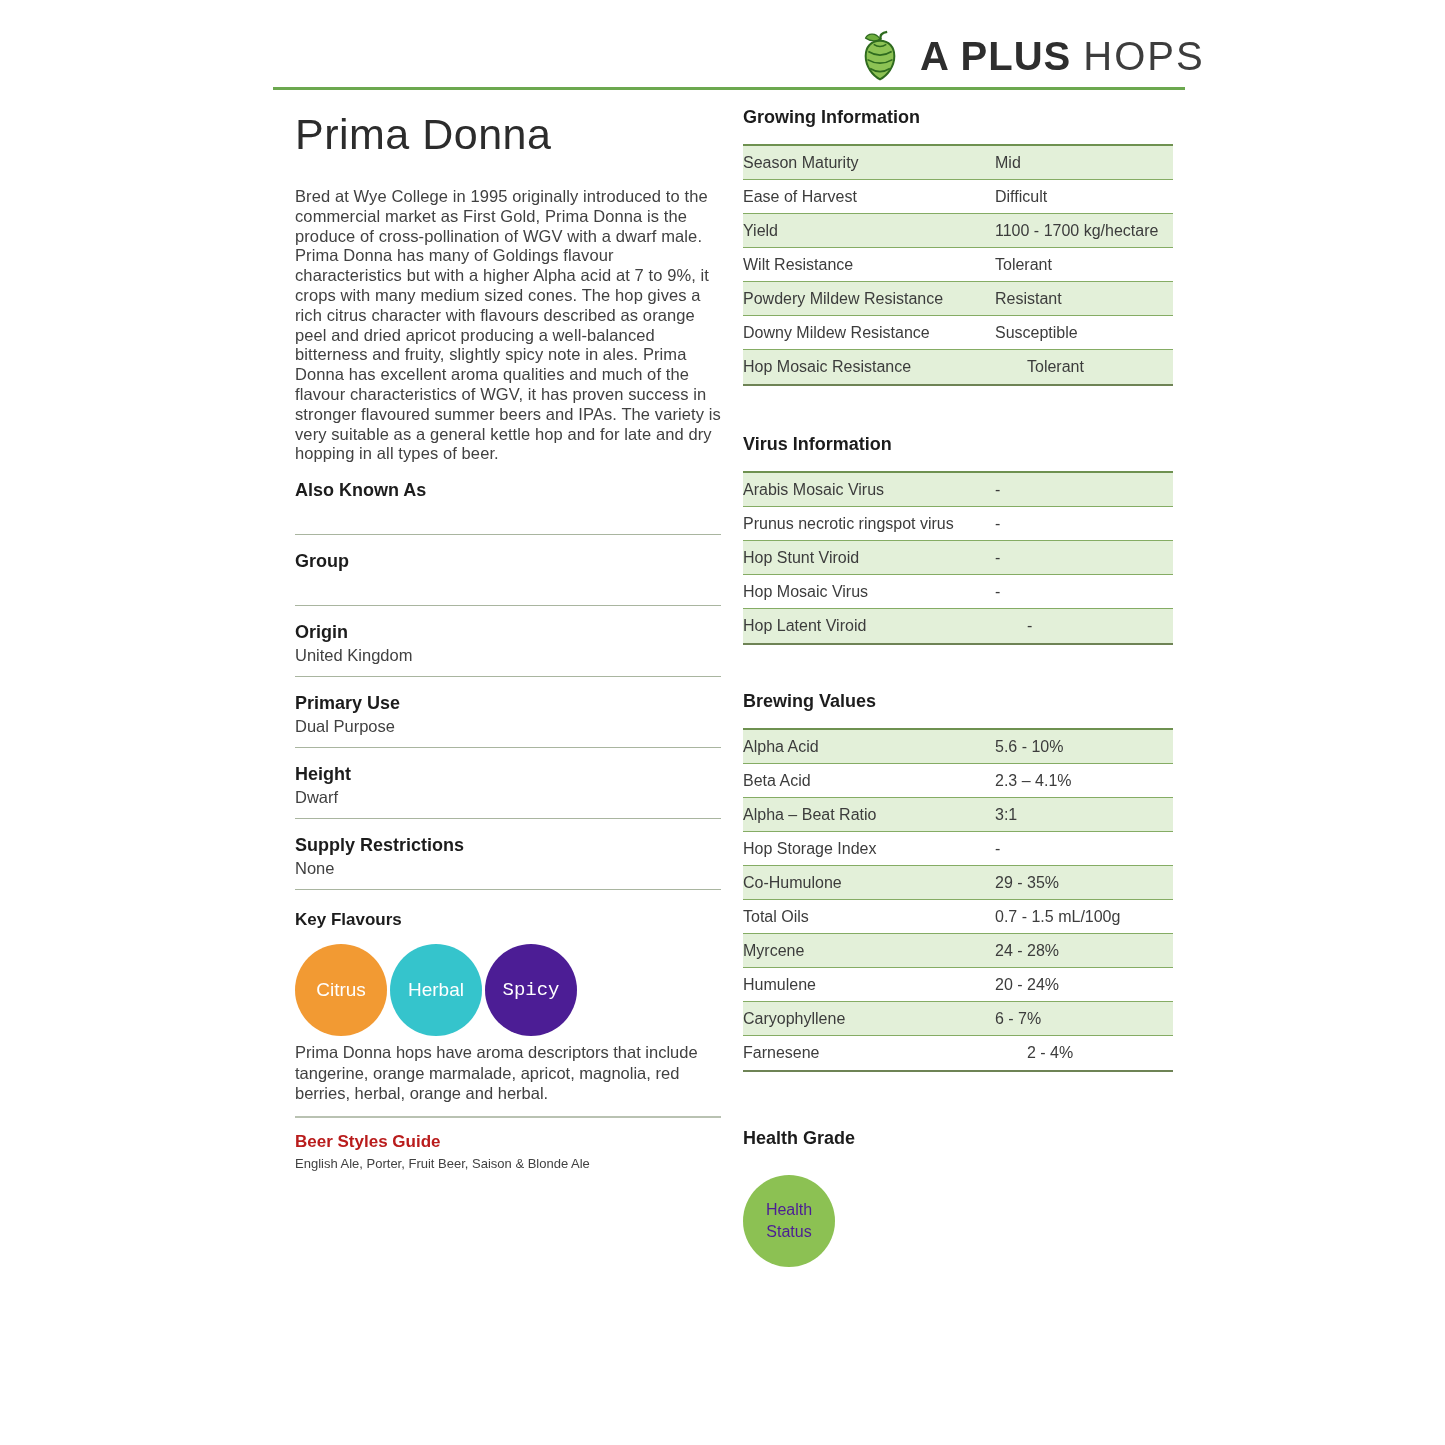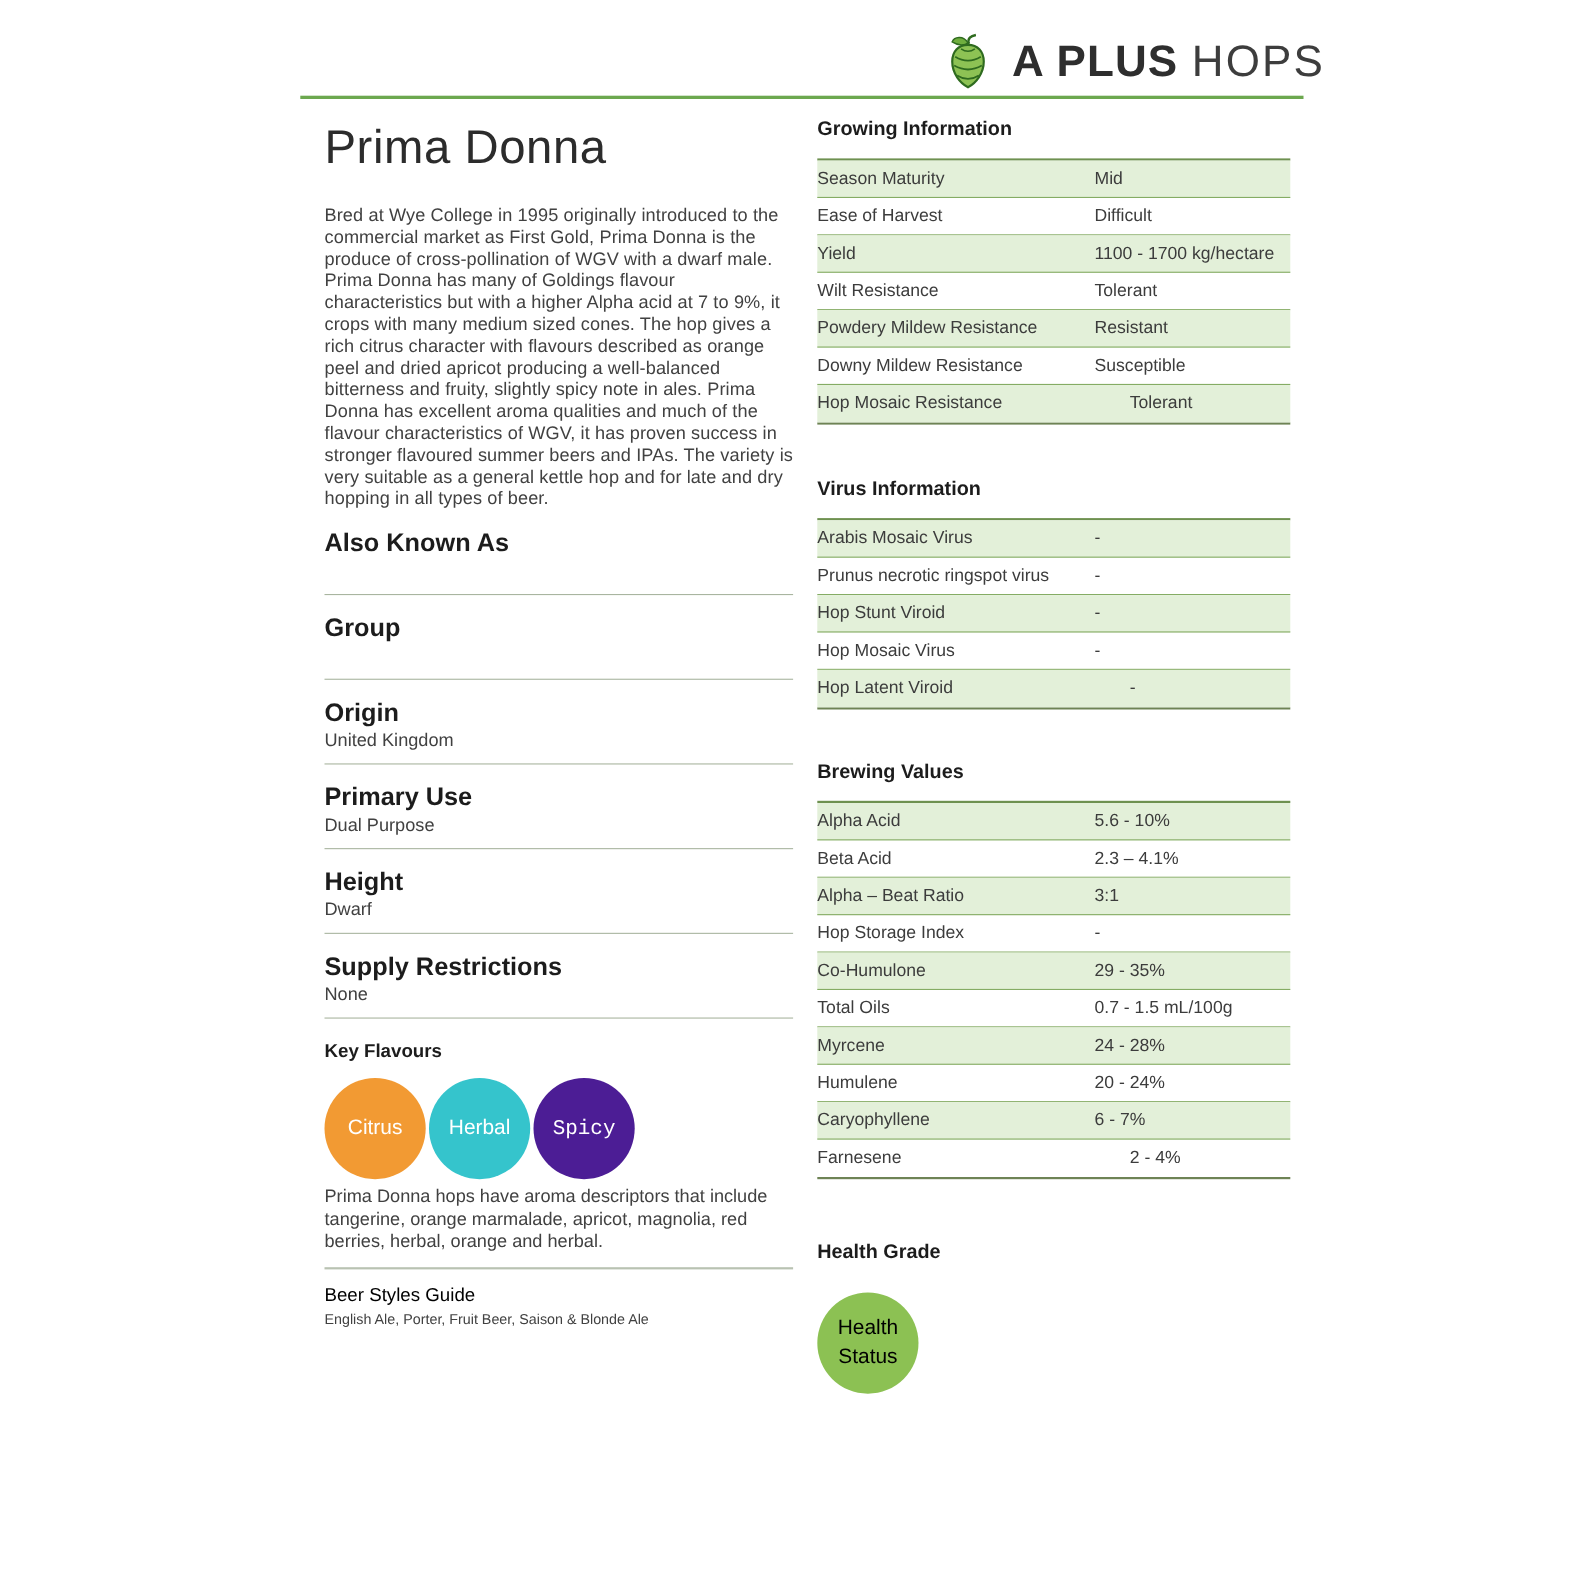--- a/index.html
+++ b/index.html
@@ -17,50 +17,50 @@
 
   
   .left-col  { position:absolute; left:295px; top:110px; width:426px; }
   .right-col { position:absolute; left:743px; top:107px; width:430px; }
 
   
   .title { font-size:43px; font-weight:400; color:#2c2c2c; letter-spacing:0.5px; margin-bottom:28px; }
   .desc { font-size:16.5px; line-height:1.2; color:#414141; letter-spacing:0.1px; }
 
   .psec { margin-top:16px; }
-  .ph { font-size:23px; font-weight:700; color:#1c1c1c; }
+  .ph { font-size:18px; font-weight:700; color:#1c1c1c; }
   .pv { font-size:16.5px; color:#414141; min-height:21px; margin-top:3px; }
   .pdivider { border-top:1px solid #a9b5a0; margin-top:9px; }
 
   .kf-heading { font-size:17px; font-weight:700; color:#1c1c1c; margin-top:20px; }
   .circles { display:flex; gap:3px; margin-top:14px; }
   .circle { width:92px; height:92px; border-radius:50%; display:flex; align-items:center; justify-content:center;
             color:#fff; font-size:19px; flex:0 0 auto; }
   .aroma { font-size:16.5px; line-height:1.25; color:#414141; margin-top:6px; }
   .kf-divider { border-top:2px solid #b9c2b2; margin-top:12px; }
-  .bs-heading { font-size:17px; font-weight:400; color:#000000; margin-top:14px; }
+  .bs-heading { font-size:17px; font-weight:700; color:#b91c1c; margin-top:14px; }
   .bs-value { font-size:13px; color:#414141; margin-top:4px; }
 
   
   .rsec-heading { font-size:18px; font-weight:700; color:#1c1c1c; }
   .rtable { margin-top:16px; border-top:2px solid #6e9150; border-bottom:2px solid #6e8355; }
   .trow { display:flex; align-items:center; min-height:34px; border-bottom:1px solid #85ac64;
           font-size:16px; color:#3c3c3c; }
   .trow:last-child { border-bottom:none;gap:32px; }
   .trow.green { background:var(--rowgreen,#E3F0D9); }
   .tlabel { flex:0 0 252px; }
   .tvalue { flex:1; max-width:170px; line-height:1.2; padding:4px 0; }
 
   .gap-virus { margin-top:48px; }
   .gap-brewing { margin-top:46px; }
   .gap-health { margin-top:56px; }
 
   .health-badge { width:92px; height:92px; border-radius:50%; margin-top:26px; display:flex;
                   align-items:center; justify-content:center; text-align:center;
-                  color:#000000; font-size:19px; line-height:1.35; }
+                  color:#4c1d95; font-size:16px; line-height:1.35; }
 </style>
 </head>
 <body>
 
 <div class="page">
 
   <div class="logo">
     <svg class="logo-icon" viewBox="0 0 44 58">
       <path d="M23 11 C21 5 25 3 30 2" stroke="#2F6B1F" stroke-width="2.5" fill="none"></path>
       <path d="M22 10 C17 2 8 4 6 9 C12 13 19 13 22 10 Z" fill="#6FAE3E" stroke="#2F6B1F" stroke-width="1.5"></path>

